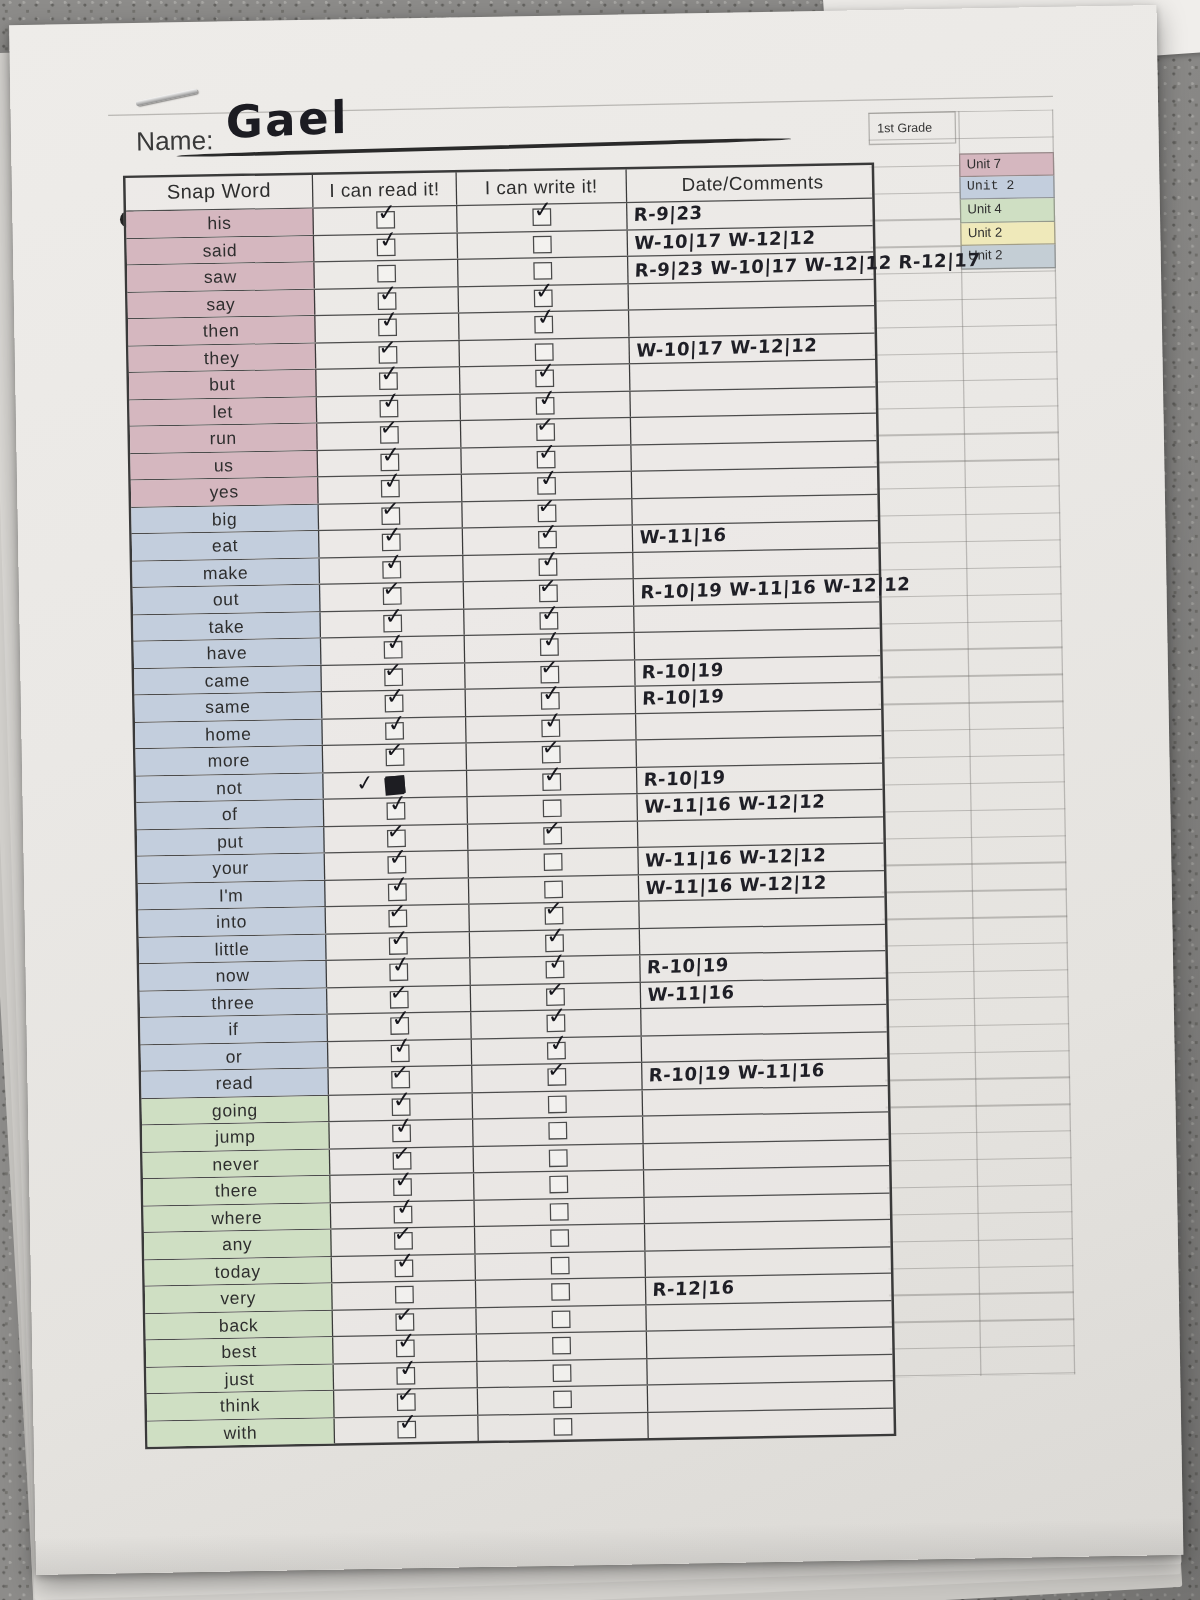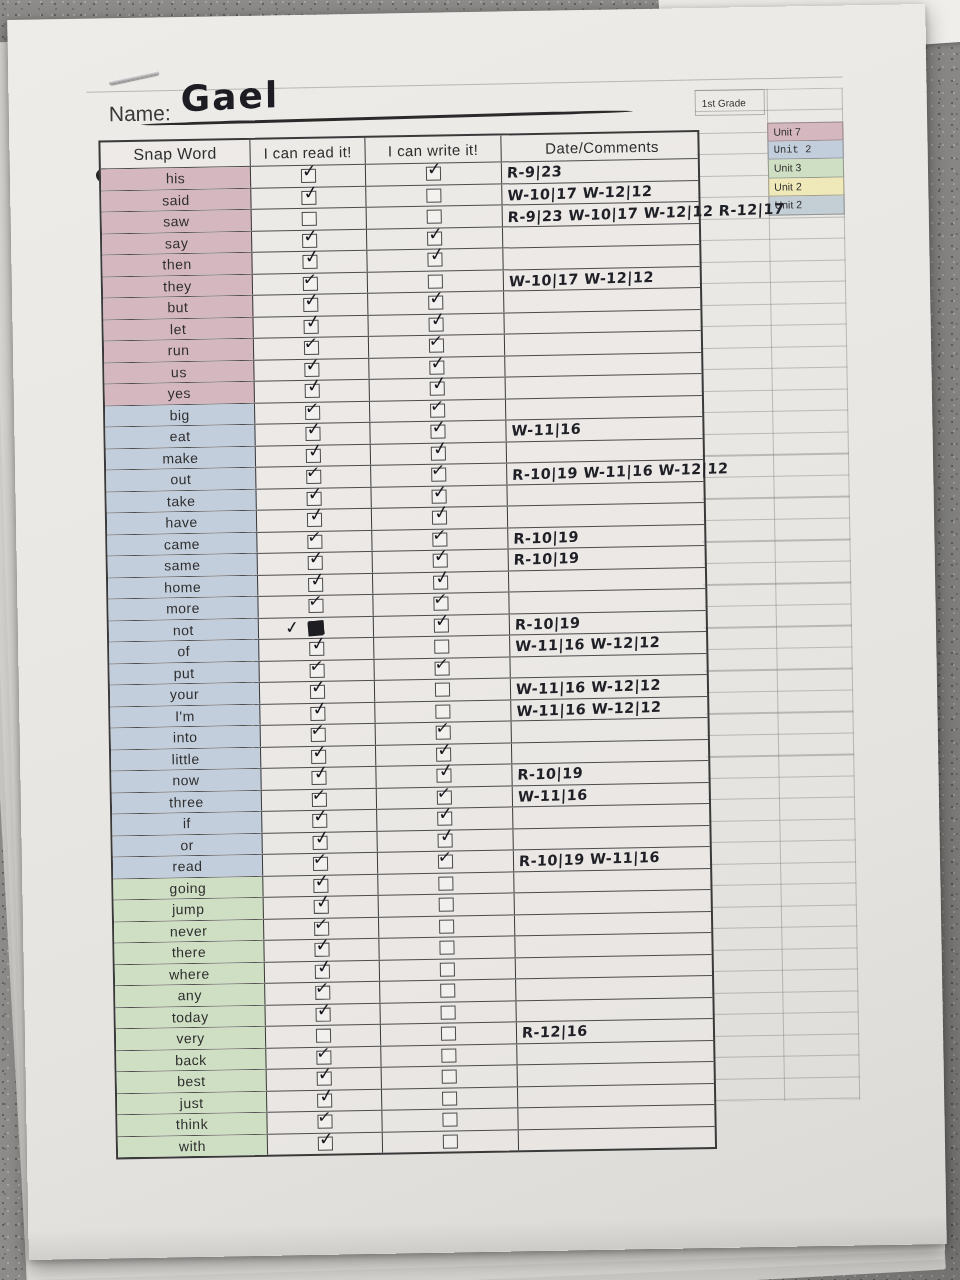--- a/index.html
+++ b/index.html
@@ -99,21 +99,21 @@
   <div class="student-name">Gael</div>
   <div class="grade-cell">1st Grade</div>
 
   <div class="gutter">
     <div class="gutter-vline"></div>
   </div>
 
   <div class="legend" id="legend">
       <div class="legend-cell" style="background: rgb(213, 183, 191);">Unit 7</div>
       <div class="legend-cell" style="background: rgb(195, 206, 221); font-family: Liberation Mono, monospace;">Unit 2</div>
-      <div class="legend-cell" style="background: rgb(207, 223, 195);">Unit 3</div>
+      <div class="legend-cell" style="background: rgb(207, 223, 195);">Unit 4</div>
       <div class="legend-cell" style="background: rgb(239, 233, 186);">Unit 2</div>
       <div class="legend-cell" style="background: rgb(196, 206, 213);">Unit 2</div>
     </div>
 
   <div class="table" id="table">
     <div class="trow header">
       <div class="cell c-word">Snap Word</div>
       <div class="cell c-read">I can read it!</div>
       <div class="cell c-write">I can write it!</div>
       <div class="cell c-comments" style="justify-content:center;">Date/Comments</div>

